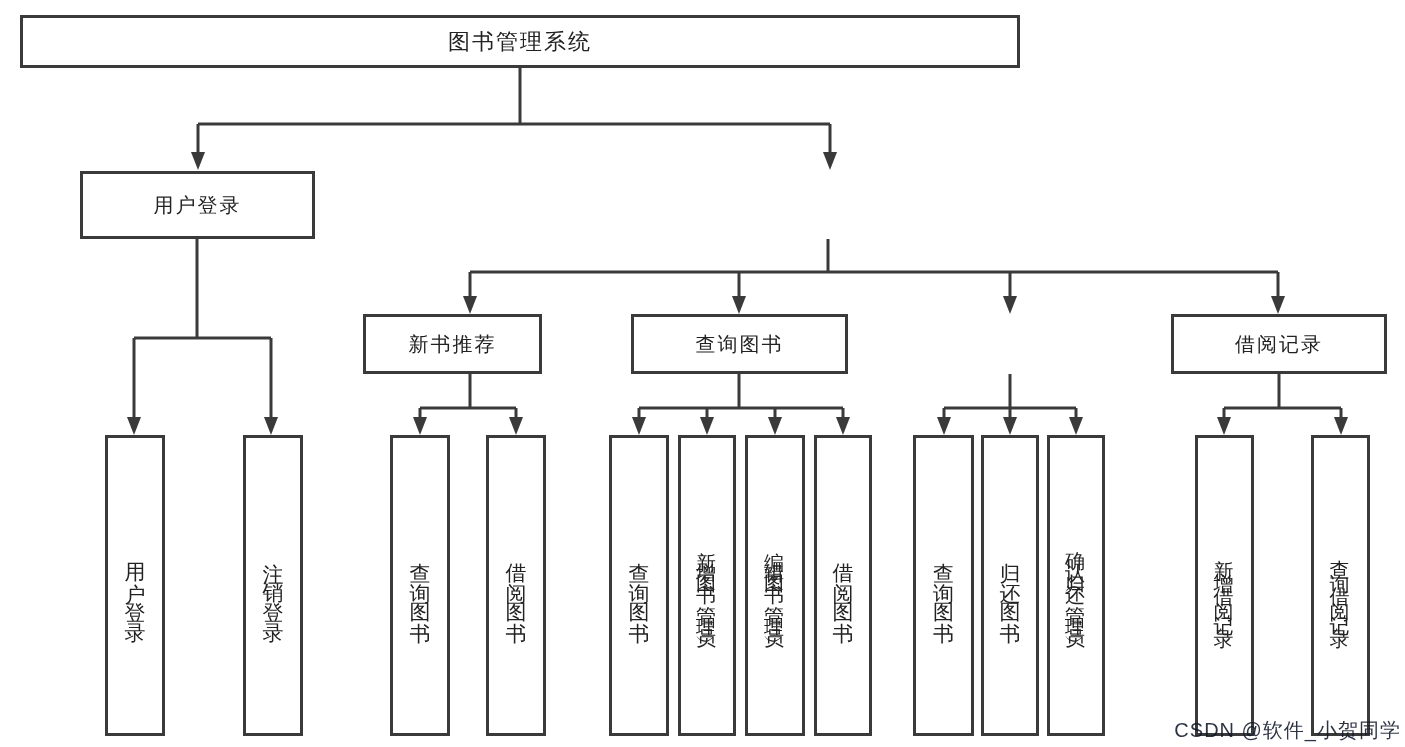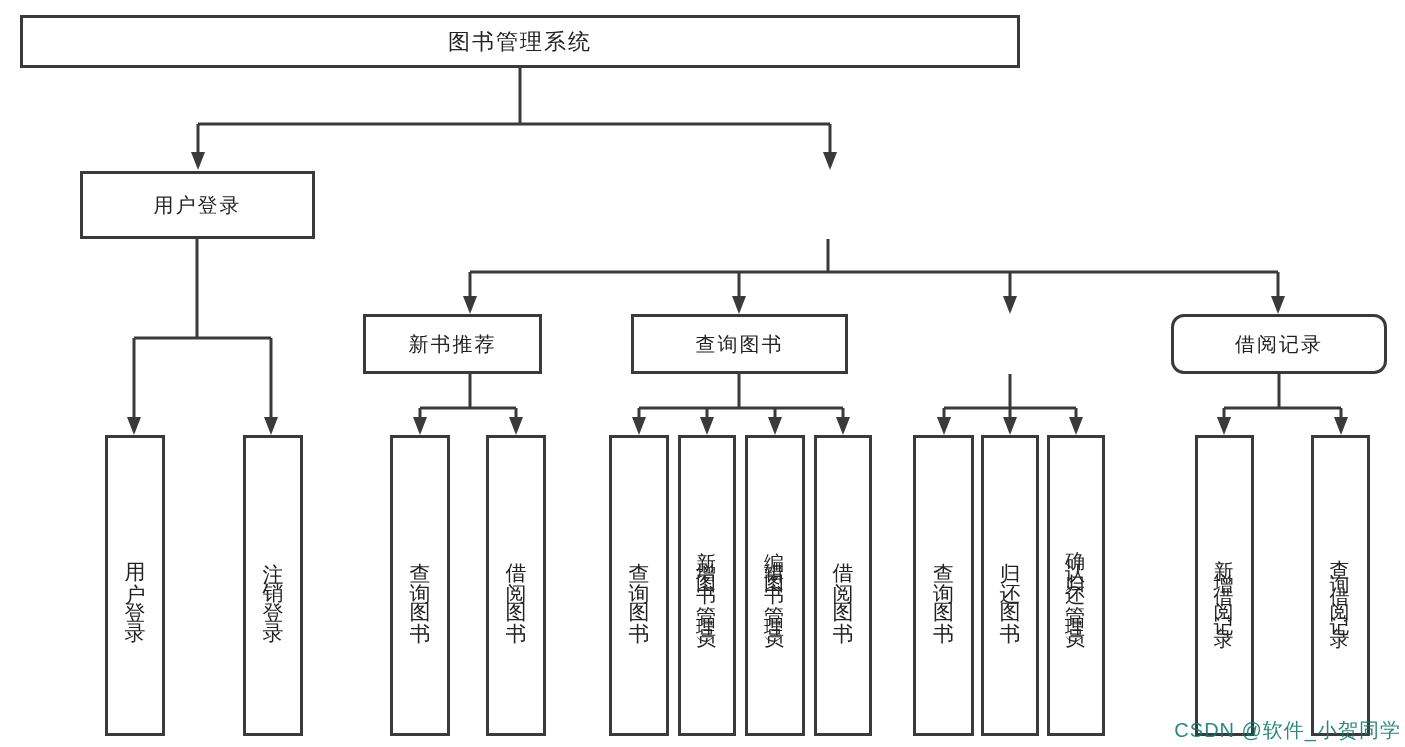--- a/index.html
+++ b/index.html
@@ -15,31 +15,31 @@
     text-align:center;white-space:nowrap;
   }
   .h-root{left:20px;top:15px;width:1000px;height:53px;font-size:22px;letter-spacing:2px;}
   .h-lvl2{top:171px;height:68px;font-size:20px;letter-spacing:2px;}
   .h-lvl3{top:314px;height:60px;font-size:20px;letter-spacing:2px;}
   .b-user-login{left:80px;width:235px;}
   .b-book-mgmt{left:710px;width:237px;}
   .b-newbook{left:363px;width:179px;}
   .b-borrow{left:631px;width:217px;}
   .b-current{left:902px;width:216px;}
-  .b-records{left:1171px;width:216px;border-radius:13px;}
+  .b-records{left:1171px;width:216px;}
   .leaf{
     top:435px;height:301px;width:60px;
     writing-mode:vertical-rl;text-orientation:mixed;
     font-size:21px;letter-spacing:20px;white-space:normal;
   }
   .leaf.medium{font-size:20px;letter-spacing:14px;}
   .leaf.long{font-size:20px;letter-spacing:11px;}
   .watermark{
     position:absolute;right:4px;bottom:3px;z-index:10;
-    font-size:20px;color:#0f766e;opacity:0.88;letter-spacing:1px;
+    font-size:20px;color:#0f172a;opacity:0.88;letter-spacing:1px;
   }
 </style>
 </head>
 <body>
 
 <div id="stage">
 
   <svg id="wires" viewBox="0 0 1405 747" xmlns="http://www.w3.org/2000/svg">
     <g stroke="#3a3a3a" stroke-width="3" fill="none">
 

